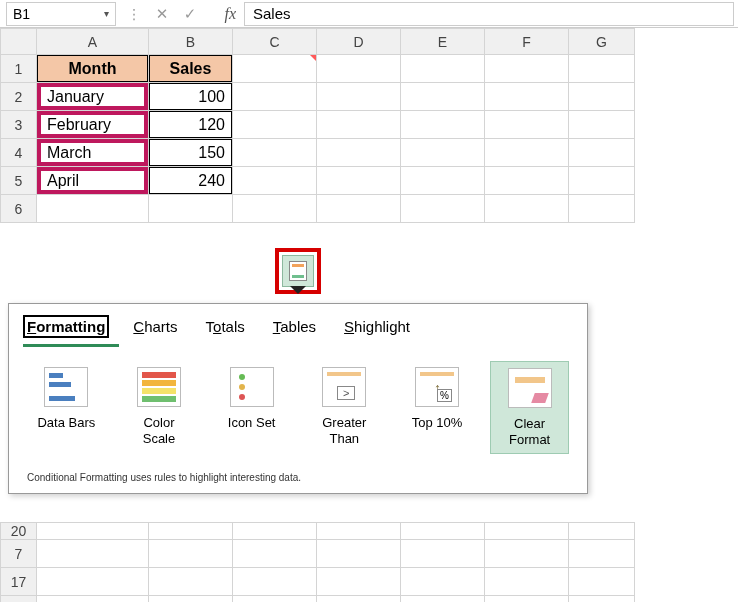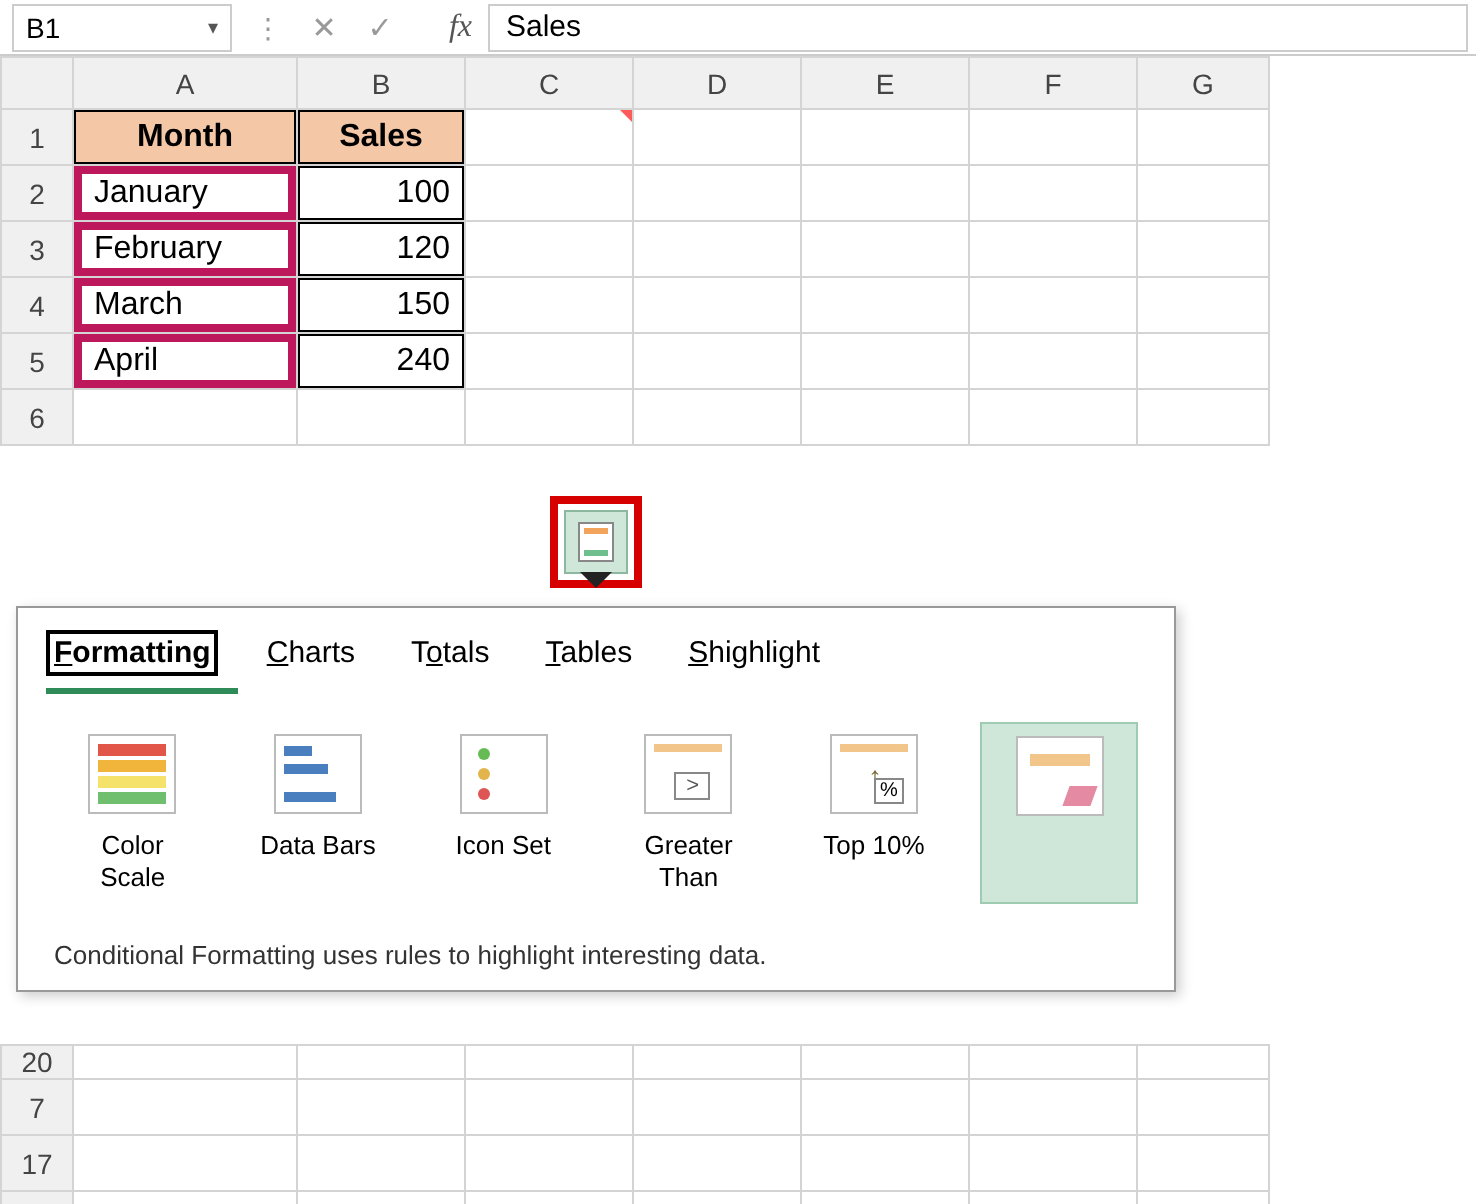--- a/index.html
+++ b/index.html
@@ -89,21 +89,21 @@
     .mini.gt::before{content:"";position:absolute;top:4px;left:4px;right:4px;height:4px;background:#f2c68a;}
     .mini.gt span{position:absolute;left:14px;bottom:6px;width:18px;height:14px;border:1px solid #888;display:flex;align-items:center;justify-content:center;font-size:11px;color:#555;}
 
     .mini.tt::before{content:"";position:absolute;top:4px;left:4px;right:4px;height:4px;background:#f2c68a;}
     .mini.tt .arrow{position:absolute;left:18px;top:12px;color:#7a6a35;font-size:14px;}
     .mini.tt span.pct{position:absolute;right:6px;bottom:4px;font-size:10px;border:1px solid #888;padding:0 2px;}
 
     .mini.cf::before{content:"";position:absolute;top:8px;left:6px;right:6px;height:6px;background:#f2c68a;}
     .mini.cf span.er{position:absolute;right:4px;bottom:4px;width:14px;height:10px;background:#e58aa3;transform:skewX(-20deg);}
 
-    .panel-desc { margin-top:18px; font-size:13px; color:#333;}
+    .panel-desc { margin-top:18px; font-size:10px; color:#333;}
 
   </style>
 </head>
 <body>
 
 <div class="formula-row">
   <div class="name-box">
     <span>B1</span>
     <span class="dd">▾</span>
   </div>
@@ -227,33 +227,33 @@
     <div class="tab active"><span class="ul-char">F</span><span>ormatting</span></div>
     <div class="tab"><span class="ul-char">C</span><span>harts</span></div>
     <div class="tab"><span>T</span><span class="ul-char">o</span><span>tals</span></div>
     <div class="tab"><span class="ul-char">T</span><span>ables</span></div>
     <div class="tab"><span class="ul-char">S</span><span>highlight</span></div>
   </div>
   <div class="tab-underline a"></div>
 
   <div class="options">
     <div class="opt">
+      <div class="mini db">
+            <span></span>
+          </div>
+      <div class="lbl">Data Bars</div>
+    </div>
+    <div class="opt">
       <div class="mini cs">
             <span></span>
             <span></span>
             <span></span>
             <span></span>
           </div>
       <div class="lbl"><span>Color</span><br><span>Scale</span></div>
-    </div>
-    <div class="opt">
-      <div class="mini db">
-            <span></span>
-          </div>
-      <div class="lbl">Data Bars</div>
     </div>
     <div class="opt">
       <div class="mini is">
             <span></span>
             <span></span>
             <span></span>
           </div>
       <div class="lbl">Icon Set</div>
     </div>
     <div class="opt">
@@ -266,20 +266,21 @@
       <div class="mini tt">
             <span class="arrow">↑</span>
             <span class="pct">%</span>
           </div>
       <div class="lbl">Top 10%</div>
     </div>
     <div class="opt sel">
       <div class="mini cf">
             <span class="er"></span>
           </div>
+      <div class="lbl"><span>Clear</span><br><span>Format</span></div>
     </div>
   </div>
 
   <div class="panel-desc">Conditional Formatting uses rules to highlight interesting data.</div>
 </div>
 
 <table class="sheet" style="position:absolute; top:494px; left:0;">
   <tbody>
         <tr>
           <th class="rowh" style="height:10px">20</th>

